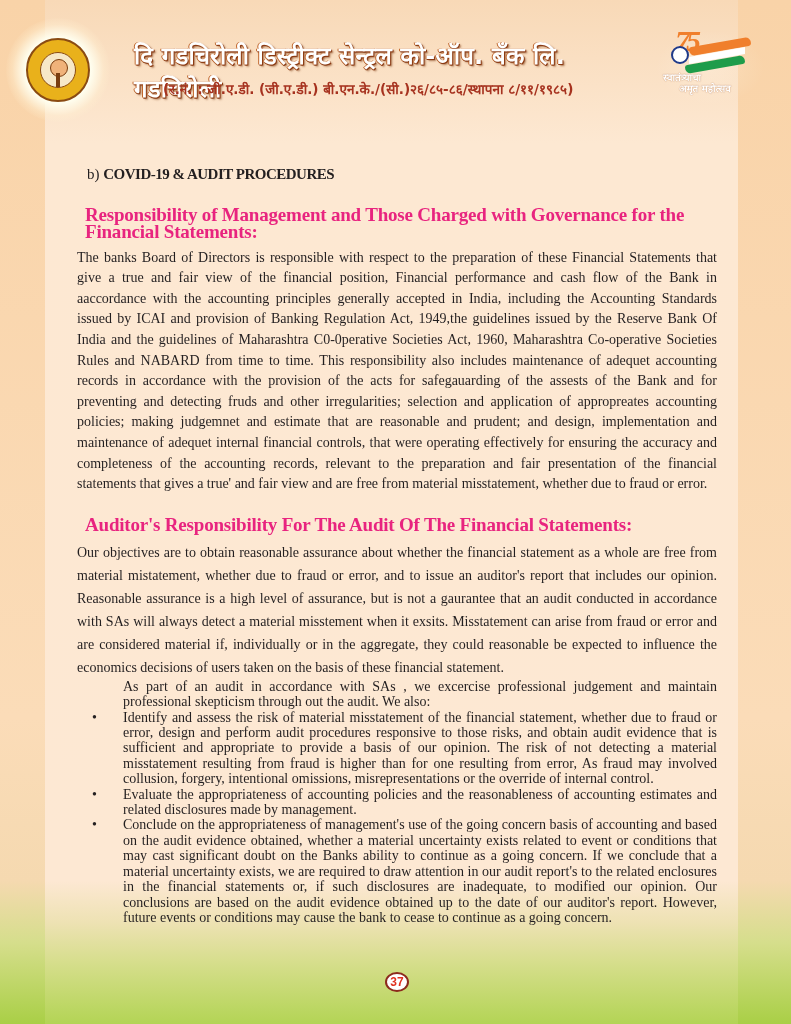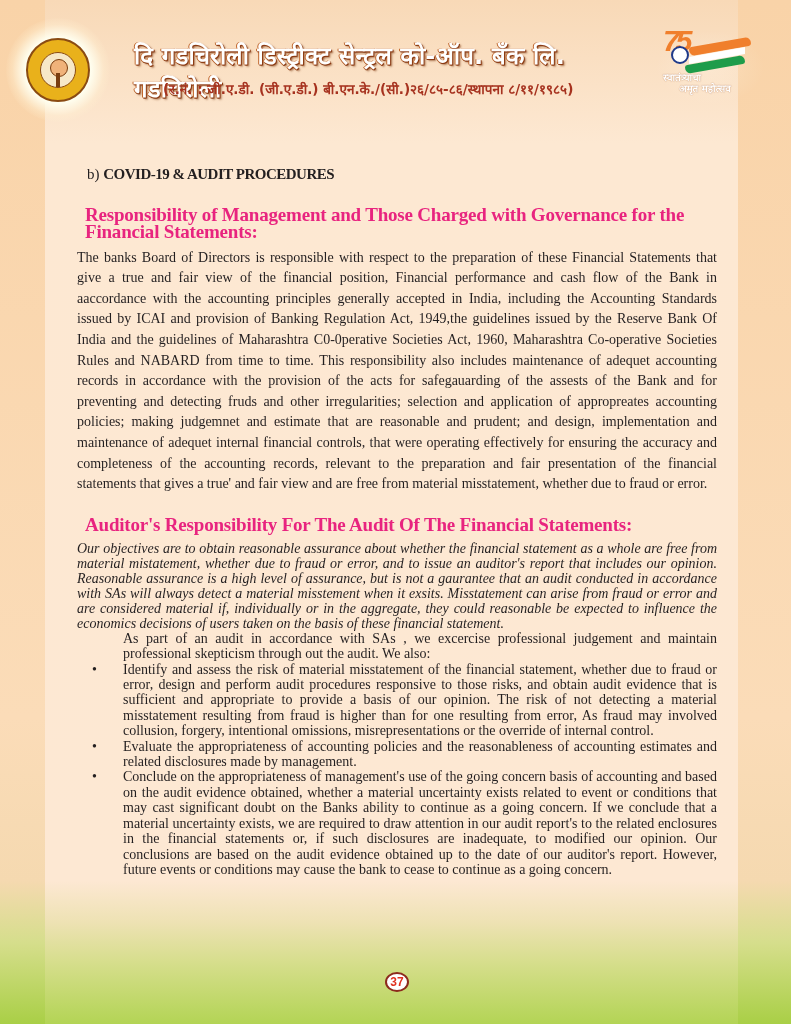--- a/index.html
+++ b/index.html
@@ -50,21 +50,21 @@
   }
   .licence-line {
     position: absolute; left: 220px; top: 103px;
     font-family: "DejaVu Sans", sans-serif; font-size: 12px; color: #a6321f;
   }
   .amrit-logo {
     position: absolute; left: 655px; top: 30px; width: 110px; height: 75px;
     background: radial-gradient(ellipse at center, rgba(255,250,240,0.25) 0%, rgba(255,255,255,0) 70%);
   }
   .amrit-75 {
-    position: absolute; left: 8px; top: -6px; font-family: Liberation Sans, sans-serif;
+    position: absolute; left: 20px; top: -6px; font-family: Liberation Serif, serif;
     font-size: 30px; font-weight: bold; color: #f07f2c; font-style: italic; letter-spacing: -4px;
   }
   .amrit-chakra {
     position: absolute; left: 16px; top: 16px; width: 18px; height: 18px; border-radius: 50%;
     background: #fff; border: 2px solid #1f3a8a; box-sizing: border-box;
   }
   .amrit-flag-saffron {
     position: absolute; left: 34px; top: 12px; width: 62px; height: 9px; background: #f07f2c;
     border-radius: 4px 12px 4px 12px; transform: skewY(-10deg);
   }
@@ -87,21 +87,21 @@
   }
   .section-heading {
     font-size: 15px; margin: 0 0 21px 10px; color: #231f20;
   }
   .section-heading b { font-weight: bold; letter-spacing: -0.5px; }
   .sub-heading {
     color: #e8247f; font-weight: bold; font-size: 19px; line-height: 17px; margin: 8px; letter-spacing: -0.2px;
   }
   p.para { margin: 0; text-align: justify; }
   .para-a { line-height: 20.6px; margin-bottom: 21px !important; }
-  .para-b { line-height: 15px; font-style: italic; }
+  .para-b { line-height: 23px; }
   .indent-para { margin: 0 0 0 46px; text-align: justify; line-height: 15.4px; }
   ul.bullets { list-style: none; padding: 0; margin: 0; }
   ul.bullets li { position: relative; padding-left: 46px; text-align: justify; line-height: 15.4px; }
   .bullet-dot { position: absolute; left: 15px; top: 0; }
   .page-number {
     position: absolute; left: 385px; top: 972px; width: 24px; height: 20px; border-radius: 50%;
     background: #fff; border: 2px solid #8c2a1c; box-sizing: border-box;
     font-family: "Liberation Sans", sans-serif; font-weight: bold; font-size: 12px; color: #e0301e;
     text-align: center; line-height: 16px;
   }

